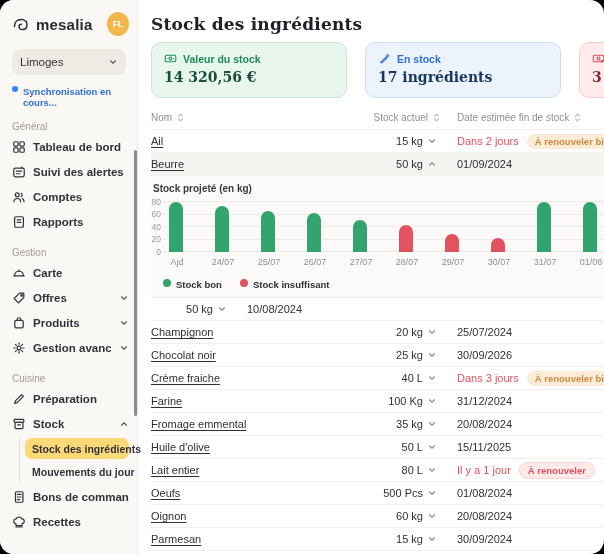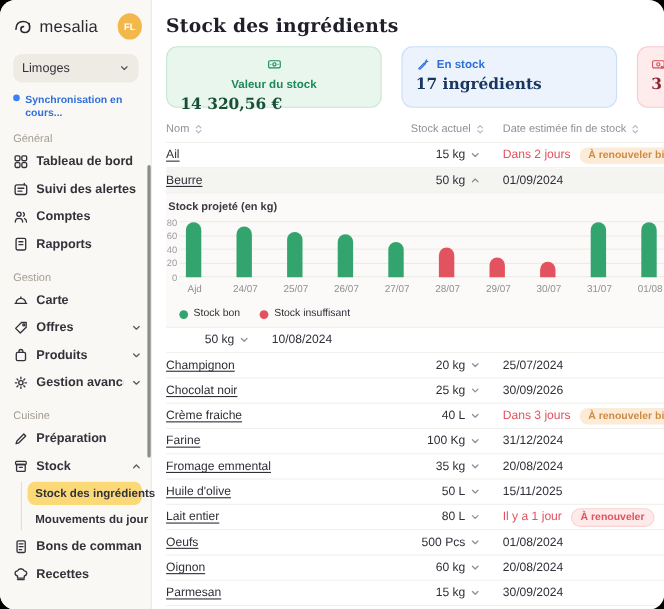--- a/index.html
+++ b/index.html
@@ -3,21 +3,21 @@
 <meta charset="utf-8">
 <style>
   html,body{margin:0;padding:0;background:#000;}
   *{box-sizing:border-box;}
   body{font-family:"Liberation Sans", sans-serif; -webkit-font-smoothing:antialiased;}
   .window{position:relative;width:604px;height:554px;background:#fff;border-radius:14px;overflow:hidden;display:flex;}
 
   
   .sidebar{position:relative;flex:0 0 138px;width:138px;background:#faf8f4;border-right:1px solid #ebe8e2;padding:12px 8px 0 12px;color:#33323b;}
   .logo-row{display:flex;align-items:center;gap:5px;height:24px;}
-  .logo-text{font-size:15px;font-weight:400;color:#2a2a33;letter-spacing:.2px;flex:1;}
+  .logo-text{font-size:15px;font-weight:700;color:#2a2a33;letter-spacing:.2px;flex:1;}
   .avatar{width:22px;height:24px;border-radius:50%;background:#f2b84b;color:#fff;font-size:8.5px;font-weight:700;display:flex;align-items:center;justify-content:center;}
   .location{margin-top:13px;height:26px;width:114px;background:#eeebe5;border:none;border-radius:8px;display:flex;align-items:center;justify-content:space-between;padding:0 8px;font-size:11.5px;color:#33323b;font-family:inherit;cursor:pointer;}
   .sync{margin-top:11px;display:flex;gap:5px;font-size:9.5px;color:#2f6fd8;font-weight:600;}
   .sync-dot{width:6px;height:6px;border-radius:50%;background:#3b82f6;flex:0 0 auto;}
   .section-label{margin-top:13px;margin-bottom:2px;font-size:10px;color:#a39d92;}
   .sitem{display:flex;align-items:center;gap:7px;height:25px;font-size:11.5px;font-weight:600;color:#33323b;cursor:pointer;}
   .sitem svg{flex:0 0 auto;}
   .sitem .lbl{flex:1;white-space:nowrap;overflow:hidden;}
   .subitems{margin-left:7px;border-left:1px solid #e3ded4;padding-left:5px;}
   .subitem{display:flex;align-items:center;height:21px;margin:2px 0;padding:0 7px;font-size:10.5px;font-weight:600;color:#33323b;border-radius:7px;cursor:pointer;white-space:nowrap;}
@@ -25,21 +25,21 @@
   .scroll-thumb{position:absolute;right:0;top:150px;width:3px;height:266px;background:#8c8c8c;border-radius:2px;}
 
   
   main{flex:1;min-width:0;padding:10px 0 0 13px;overflow:hidden;}
   .page-title{margin:4px 0 8px 0;font-family:"DejaVu Serif", serif;font-size:17px;font-weight:700;color:#20202a;letter-spacing:.2px;}
   .cards{display:flex;gap:18px;width:790px;}
   .card{flex:0 0 196px;height:56px;border-radius:10px;border:1px solid;padding:9px 12px;}
   .card-label{display:flex;align-items:center;gap:6px;font-size:10.5px;font-weight:700;}
   .card-value{margin-top:4px;font-family:"DejaVu Serif", serif;font-size:14px;font-weight:700;}
   .card.green{background:#e9f6ee;border-color:#c6e7d2;}
-  .card.green .card-label{color:#1d8a58;flex-direction:column;}
+  .card.green .card-label{color:#1d8a58;}
   .card.green .card-value{color:#174f38;}
   .card.blue{background:#ecf3fd;border-color:#cbdef8;}
   .card.blue .card-label{color:#2e6fd8;}
   .card.blue .card-value{color:#18365f;}
   .card.red{background:#fdeceb;border-color:#f6cbce;}
   .card.red .card-label{color:#d8515c;}
   .card.red .card-value{color:#8c2430;}
 
   
   .table{margin-top:8px;width:790px;font-size:11px;color:#2f2f38;}
@@ -68,21 +68,21 @@
   .ylabels{position:relative;flex:0 0 12px;height:50px;}
   .ytick{position:absolute;right:2px;transform:translateY(50%);font-size:8.5px;color:#9b9ba2;line-height:1;}
   .plot{position:relative;width:460px;height:50px;display:flex;align-items:flex-end;}
   .gridline{position:absolute;left:0;right:0;height:1px;background:#ececе8;background:#ecebe7;}
   .slot{width:46px;height:100%;display:flex;align-items:flex-end;padding-left:6px;position:relative;}
   .bar{width:14px;border-radius:7px 7px 0 0;}
   .xlabels{display:flex;margin-left:12px;margin-top:5px;}
   .xslot{width:46px;display:flex;}
   .xslot span{width:28px;text-align:center;font-size:9px;color:#8f8f96;}
   .legend{display:flex;gap:18px;margin:12px 0 0 12px;align-items:center;}
-  .legend-item{display:flex;align-items:flex-end;gap:5px;font-size:9.5px;color:#2f2f38;font-weight:400;}
+  .legend-item{display:flex;align-items:flex-start;gap:5px;font-size:9.5px;color:#2f2f38;font-weight:700;}
   .legend-dot{width:8px;height:8px;border-radius:50%;}
 </style>
 </head>
 <body>
 
 <div class="window">
 
   <aside class="sidebar">
     <div class="logo-row">
       <svg width="19" height="19" viewBox="0 0 19 19" fill="none" stroke="#2a2a33" stroke-width="1.5" stroke-linecap="round">

